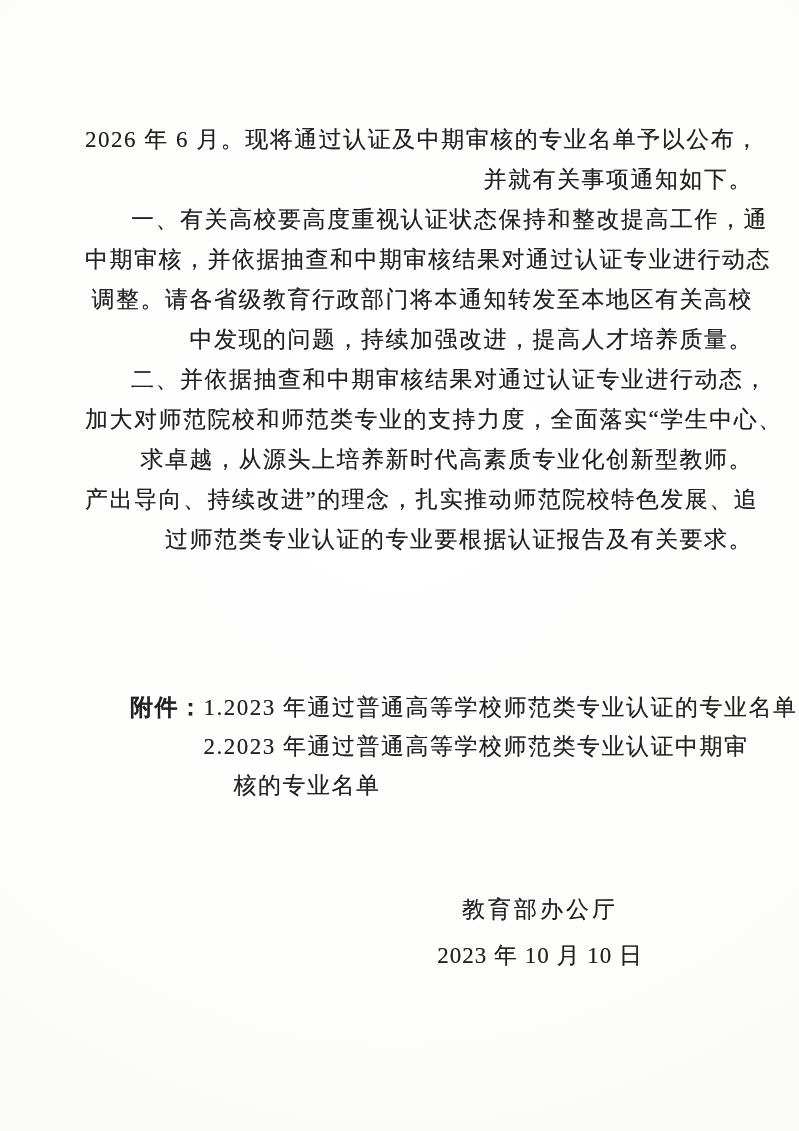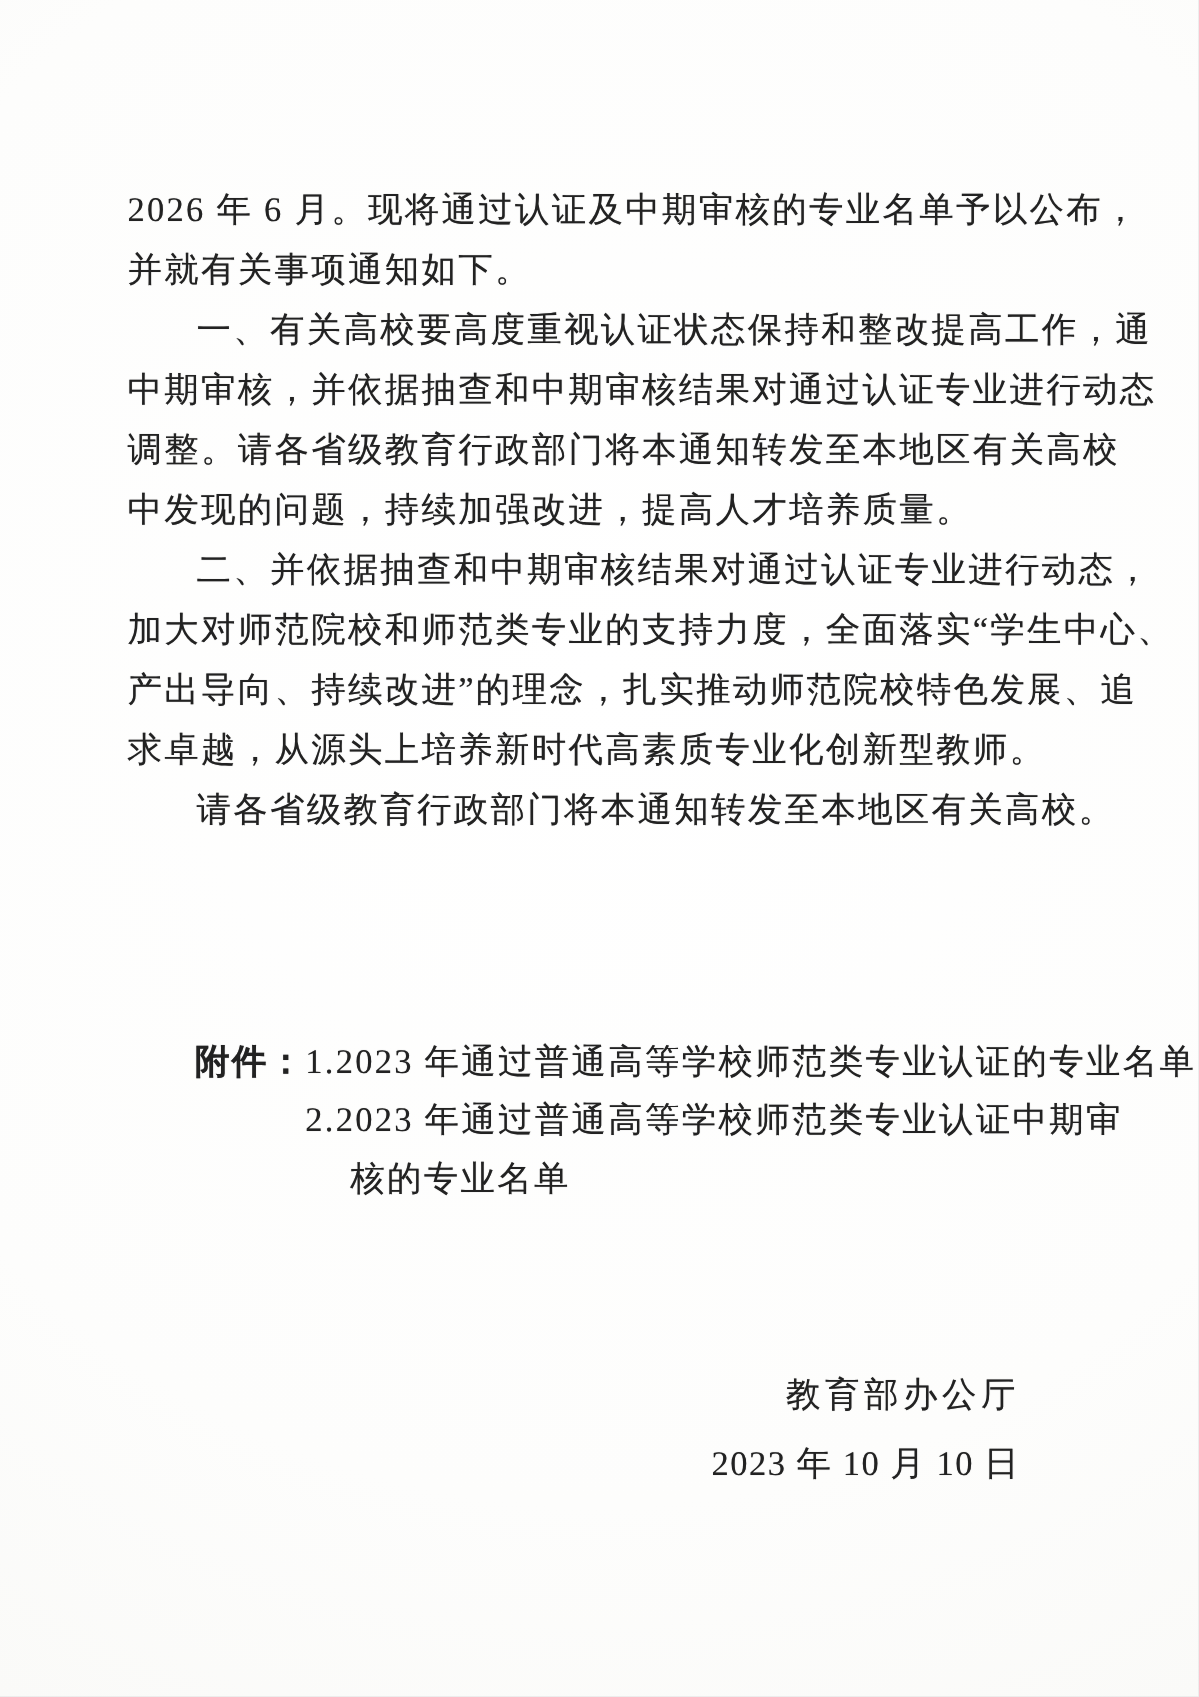--- a/index.html
+++ b/index.html
@@ -27,20 +27,21 @@
     top: 120px;
     width: 668px;
     font-size: 23px;
     line-height: 40px;
     letter-spacing: 1.5px;
   }
   .line {
     height: 40px;
     white-space: nowrap;
     overflow: visible;
+    text-align: right;
   }
   .line.indent {
     text-indent: 46px;
   }
   
   .attachment {
     position: absolute;
     left: 130px;
     top: 688px;
     font-size: 23px;
@@ -58,24 +59,24 @@
   }
   .att-line {
     height: 39px;
   }
   .att-cont {
     padding-left: 30px;
   }
   
   .signature {
     position: absolute;
-    top: 916px;
+    top: 896px;
     left: 400px;
     width: 280px;
-    text-align: right;
+    text-align: center;
     font-size: 23px;
     line-height: 27px;
   }
   .sig-name {
     letter-spacing: 3px;
     margin-bottom: 19px;
   }
   .sig-date {
     letter-spacing: 1px;
   }
@@ -87,23 +88,23 @@
 
   <div class="body-block ink">
     <div class="line">2026 年 6 月。现将通过认证及中期审核的专业名单予以公布，</div>
     <div class="line">并就有关事项通知如下。</div>
     <div class="line indent">一、有关高校要高度重视认证状态保持和整改提高工作，通</div>
     <div class="line">中期审核，并依据抽查和中期审核结果对通过认证专业进行动态</div>
     <div class="line">调整。请各省级教育行政部门将本通知转发至本地区有关高校</div>
     <div class="line">中发现的问题，持续加强改进，提高人才培养质量。</div>
     <div class="line indent">二、并依据抽查和中期审核结果对通过认证专业进行动态，</div>
     <div class="line">加大对师范院校和师范类专业的支持力度，全面落实“学生中心、</div>
+    <div class="line">求卓越，从源头上培养新时代高素质专业化创新型教师。</div>
     <div class="line">产出导向、持续改进”的理念，扎实推动师范院校特色发展、追</div>
-    <div class="line">求卓越，从源头上培养新时代高素质专业化创新型教师。</div>
-    <div class="line indent">请各省级教育行政部门将本通知转发至本地区有关高校。</div>
+    <div class="line indent">过师范类专业认证的专业要根据认证报告及有关要求。</div>
   </div>
 
   <div class="attachment ink">
     <span class="att-label">附件：</span>
     <div class="att-items">
       <div class="att-line">1.2023 年通过普通高等学校师范类专业认证的专业名单</div>
       <div class="att-line">2.2023 年通过普通高等学校师范类专业认证中期审</div>
       <div class="att-line att-cont">核的专业名单</div>
     </div>
   </div>

